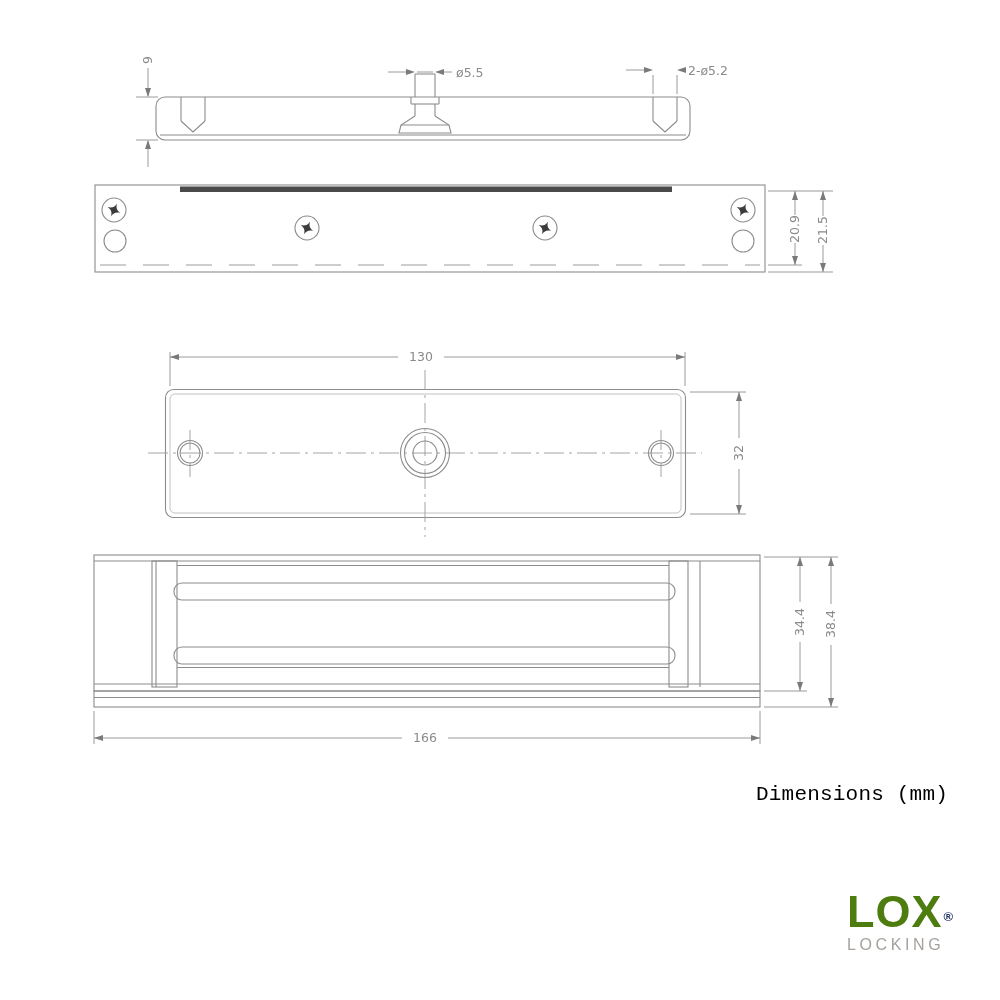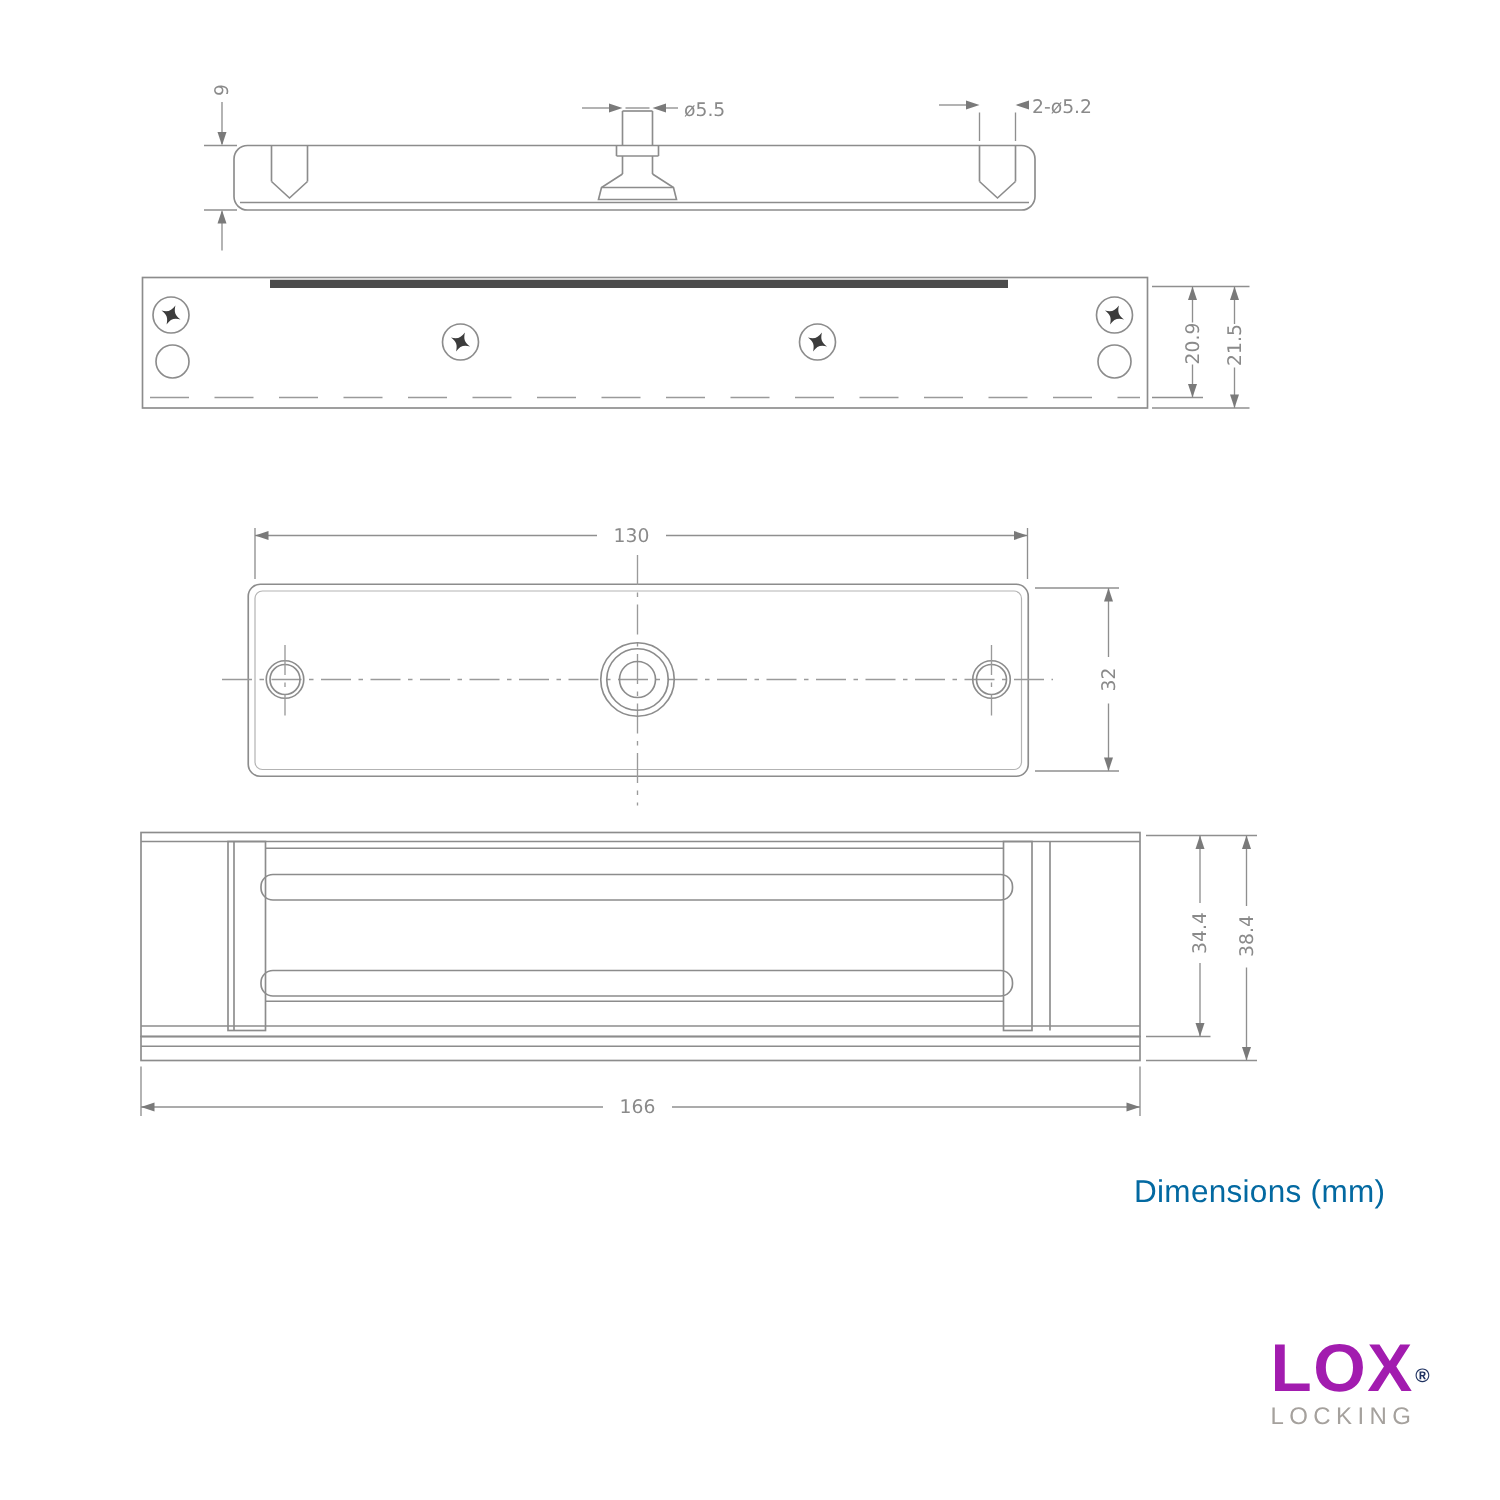--- a/index.html
+++ b/index.html
@@ -8,24 +8,24 @@
   svg{position:absolute;left:0;top:0;}
   svg .ln{stroke:#8c8c8c;fill:none;stroke-width:1.1;}
   svg .thin{stroke:#b3b3b3;fill:none;stroke-width:0.8;}
   svg .cl{stroke:#9a9a9a;fill:none;stroke-width:0.9;stroke-dasharray:20 5 3 5;}
   svg .dash{stroke:#9a9a9a;fill:none;stroke-width:1;stroke-dasharray:26 17;}
   svg .dim{stroke:#8f8f8f;fill:none;stroke-width:0.9;}
   svg .arr{fill:#7a7a7a;stroke:none;}
   svg .star{fill:#3c3c3c;stroke:none;}
   svg .strip{fill:#4b4b4b;stroke:none;}
   svg text{font-family:"DejaVu Sans",sans-serif;font-size:12.5px;fill:#8a8a8a;}
-  .note{position:absolute;left:756px;top:783px;width:200px;font-size:21px;color:#0369a1;
-        letter-spacing:0.2px;}
+  .note{position:absolute;left:756px;top:783px;width:200px;font-size:21px;color:#000000;
+        letter-spacing:0.2px;font-family:Liberation Mono, monospace;}
   .logo{position:absolute;left:847px;top:889px;line-height:1;}
-  .logo .lox{font-size:45px;font-weight:800;color:#a21caf;letter-spacing:1px;}
+  .logo .lox{font-size:45px;font-weight:800;color:#4d7c0f;letter-spacing:1px;}
   .logo .reg{font-size:13px;font-weight:700;color:#1e3160;vertical-align:super;margin-left:1px;}
   .logo .locking{font-size:16px;font-weight:400;color:#a5a19d;letter-spacing:3.6px;margin-top:3px;}
 </style>
 </head>
 <body>
 
 <div class="canvas">
 
 <svg width="1000" height="1000" viewBox="0 0 1000 1000">
 

